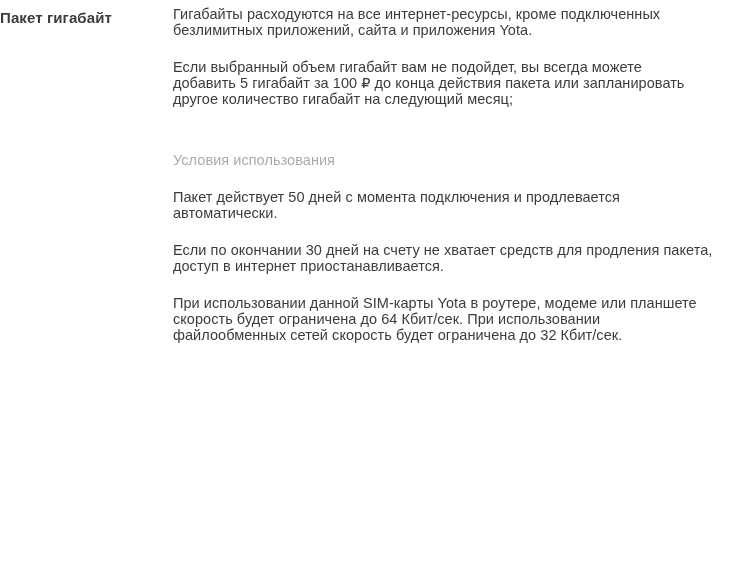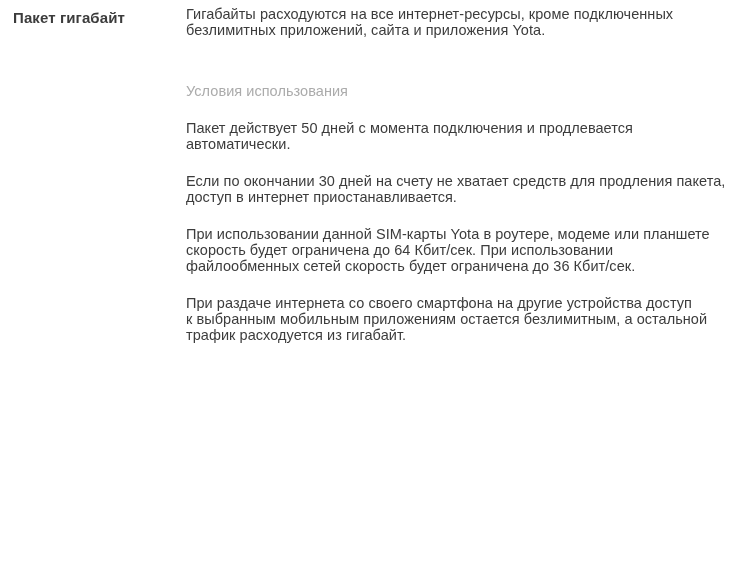--- a/index.html
+++ b/index.html
@@ -11,21 +11,21 @@
     width: 744px;
     height: 583px;
     overflow: hidden;
     font-family: "Liberation Sans", "DejaVu Sans", sans-serif;
     color: #3c3c3c;
     -webkit-font-smoothing: antialiased;
   }
   .section {
     display: flex;
     box-sizing: border-box;
-    padding: 6px 8px 0 13px;
+    padding: 6px 8px 0 0;
     width: 744px;
   }
   .term-col {
     width: 173px;
     flex-shrink: 0;
     font-size: 15px;
     font-weight: bold;
     line-height: 24px;
     letter-spacing: 0.1px;
   }
@@ -46,25 +46,25 @@
   }
 </style>
 </head>
 <body>
 
 <div class="section">
   <div class="term-col">Пакет гигабайт</div>
   <div class="desc-col">
     <p class="para">Гигабайты расходуются на все интернет-ресурсы, кроме подключенных
 безлимитных приложений, сайта и приложения Yota.</p>
+    <p class="para">Если выбранный объем гигабайт вам не подойдет, вы всегда можете
+добавить 5 гигабайт за 100 ₽ до конца действия пакета или запланировать
+другое количество гигабайт на следующий месяц;</p>
     <p class="para muted">Условия использования</p>
     <p class="para">Пакет действует 50 дней с момента подключения и продлевается
 автоматически.</p>
     <p class="para">Если по окончании 30 дней на счету не хватает средств для продления пакета,
 доступ в интернет приостанавливается.</p>
     <p class="para">При использовании данной SIM-карты Yota в роутере, модеме или планшете
 скорость будет ограничена до 64 Кбит/сек. При использовании
-файлообменных сетей скорость будет ограничена до 36 Кбит/сек.</p>
-    <p class="para">При раздаче интернета со своего смартфона на другие устройства доступ
-к выбранным мобильным приложениям остается безлимитным, а остальной
-трафик расходуется из гигабайт.</p>
+файлообменных сетей скорость будет ограничена до 32 Кбит/сек.</p>
   </div>
 </div>
 
 </body></html>

